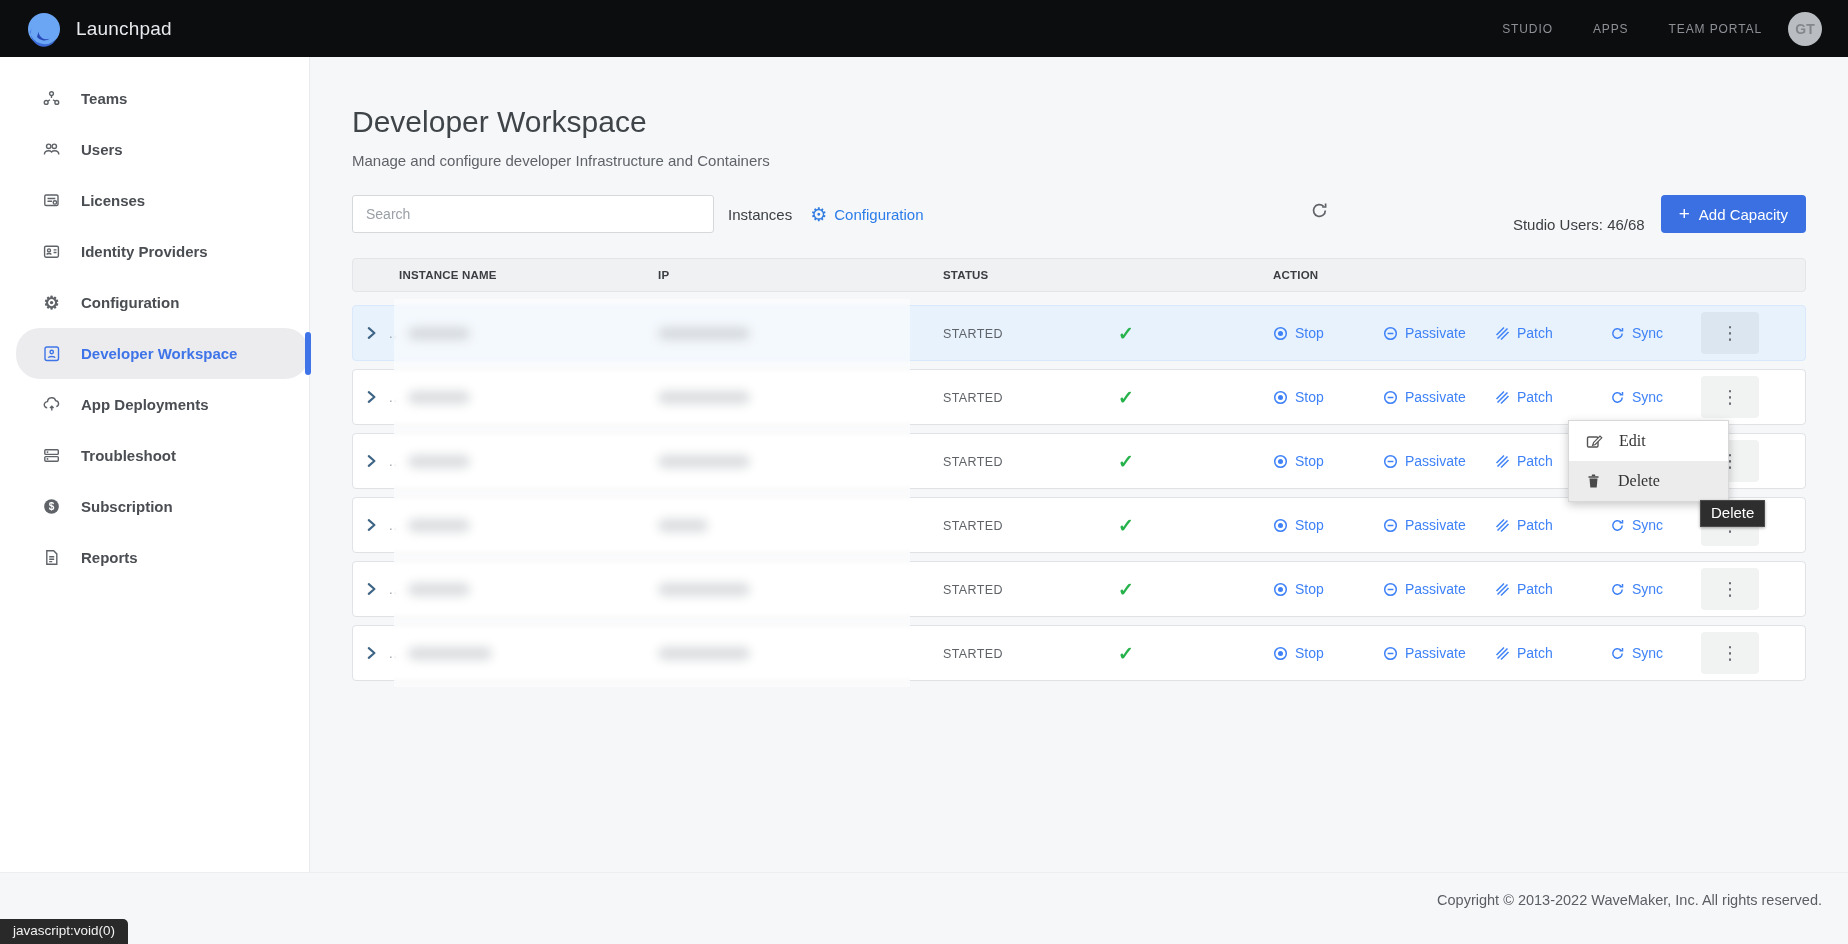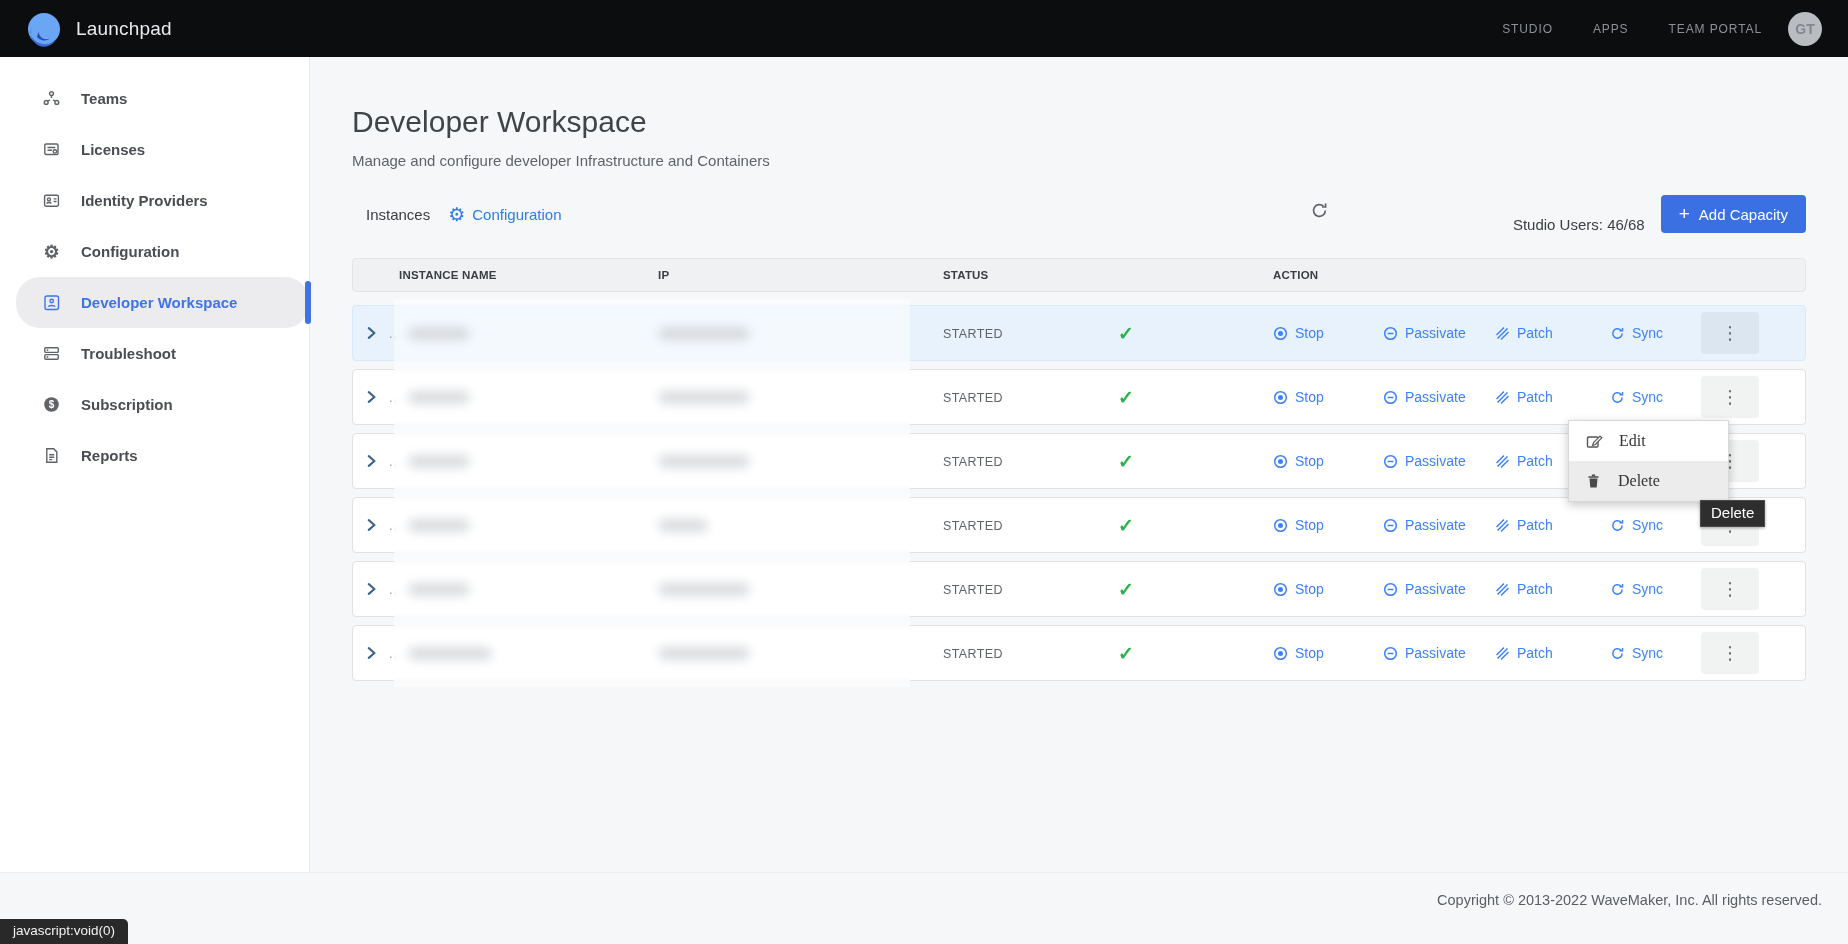--- a/index.html
+++ b/index.html
@@ -118,20 +118,28 @@
       <svg class="icn" width="19" height="19" viewBox="0 0 19 19" fill="none" stroke="#5f6368" stroke-width="1.4">
         <circle cx="9.5" cy="4.6" r="1.9"></circle>
           <circle cx="4.2" cy="13.4" r="1.9"></circle>
           <circle cx="14.8" cy="13.4" r="1.9"></circle>
         <path d="M9.5 6.6v2.5M8 10.8l-2.2 1.2M11 10.8l2.2 1.2"></path>
       </svg>
       <span>Teams</span>
     </div>
     <div class="nav-item">
       <svg class="icn" width="19" height="19" viewBox="0 0 19 19" fill="none" stroke="#5f6368" stroke-width="1.4">
+        <circle cx="6.7" cy="6.3" r="2.2"></circle>
+          <circle cx="12.3" cy="6.3" r="2.2"></circle>
+        <path d="M2.4 14.6c0-2.3 1.9-3.8 4.3-3.8 1.2 0 2.2.4 2.9 1.1.7-.7 1.7-1.1 2.9-1.1 2.4 0 4.3 1.5 4.3 3.8"></path>
+      </svg>
+      <span>Users</span>
+    </div>
+    <div class="nav-item">
+      <svg class="icn" width="19" height="19" viewBox="0 0 19 19" fill="none" stroke="#5f6368" stroke-width="1.4">
         <rect x="2.8" y="4" width="13.2" height="10.5" rx="1.3"></rect>
           <path d="M5.5 7.5h7.8M5.5 10.2h4.6"></path>
           <circle cx="12.9" cy="11.4" r="1.7"></circle>
       </svg>
       <span>Licenses</span>
     </div>
     <div class="nav-item">
       <svg class="icn" width="19" height="19" viewBox="0 0 19 19" fill="none" stroke="#5f6368" stroke-width="1.4">
         <rect x="2.6" y="4.2" width="13.8" height="11" rx="1.4"></rect>
           <circle cx="7" cy="8.4" r="1.5"></circle>
@@ -147,20 +155,27 @@
       <svg class="icn" width="19" height="19" viewBox="0 0 19 19" fill="none" stroke="#3e74e8" stroke-width="1.4">
         <rect x="3" y="3" width="13.5" height="13.5" rx="2"></rect>
           <circle cx="9.7" cy="8" r="1.7"></circle>
         <path d="M6.3 13.8c.6-1.7 6.2-1.7 6.8 0"></path>
       </svg>
       <span>Developer Workspace</span>
       <span class="bar"></span>
     </div>
     <div class="nav-item">
       <svg class="icn" width="19" height="19" viewBox="0 0 19 19" fill="none" stroke="#5f6368" stroke-width="1.4">
+        <path d="M5.2 12.8a3.1 3.1 0 0 1 .3-6.2 4.2 4.2 0 0 1 8.2-.9 3 3 0 0 1 .6 5.9"></path>
+        <path d="M9.8 15.6v-4.4M8 13l1.8-1.8L11.6 13"></path>
+      </svg>
+      <span>App Deployments</span>
+    </div>
+    <div class="nav-item">
+      <svg class="icn" width="19" height="19" viewBox="0 0 19 19" fill="none" stroke="#5f6368" stroke-width="1.4">
         <rect x="2.8" y="3.8" width="13.5" height="4.6" rx="1"></rect>
           <rect x="2.8" y="10.6" width="13.5" height="4.6" rx="1"></rect>
         <path d="M5.5 6.1h.01M5.5 12.9h.01" stroke-width="1.9" stroke-linecap="round"></path>
       </svg>
       <span>Troubleshoot</span>
     </div>
     <div class="nav-item">
       <svg class="icn" width="19" height="19" viewBox="0 0 19 19">
         <circle cx="9.5" cy="9.5" r="7.3" fill="#5f6368"></circle>
         <text x="9.5" y="13" font-size="10" font-weight="bold" fill="#fff" text-anchor="middle" font-family="Liberation Sans, sans-serif">$</text>
@@ -175,20 +190,21 @@
       <span>Reports</span>
     </div>
   </nav>
 
   <main class="main">
     <h1 class="page-title">Developer Workspace</h1>
     <div class="page-sub">Manage and configure developer Infrastructure and Containers</div>
 
 
     <div class="toolbar">
+      <input class="search" type="text" placeholder="Search" style="">
       <span class="lbl-instances">Instances</span>
       <a class="cfg-link">
         <span class="glyph">⚙</span>
         <span>Configuration</span>
       </a>
       <button class="refresh">
         <svg class="icn" width="19" height="19" viewBox="0 0 19 19" fill="none" stroke="#5f6368" stroke-width="1.7">
           <path d="M15.3 9.5a5.9 5.9 0 1 1-1.8-4.2"></path>
             <path d="M15.6 2.6v3.4h-3.4"></path>
         </svg>

